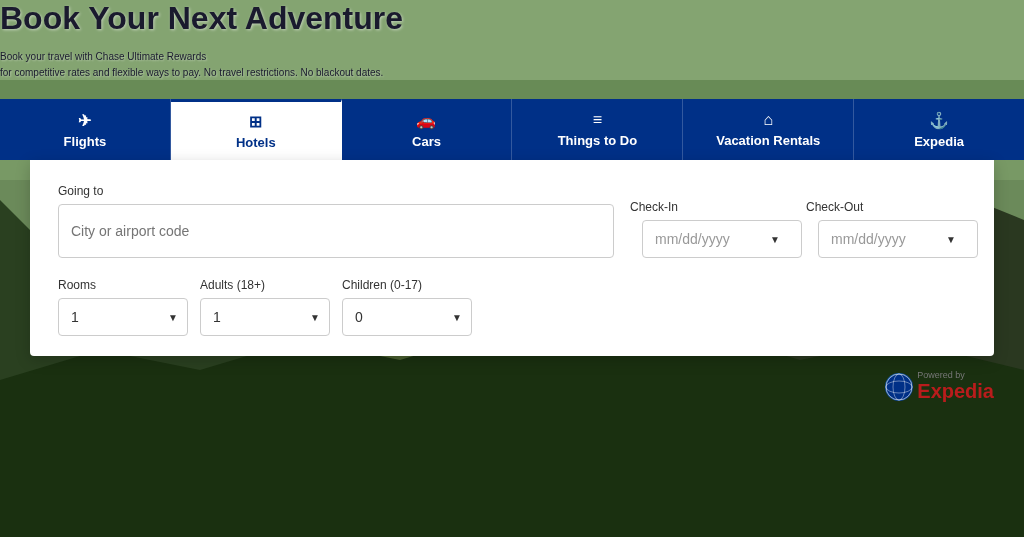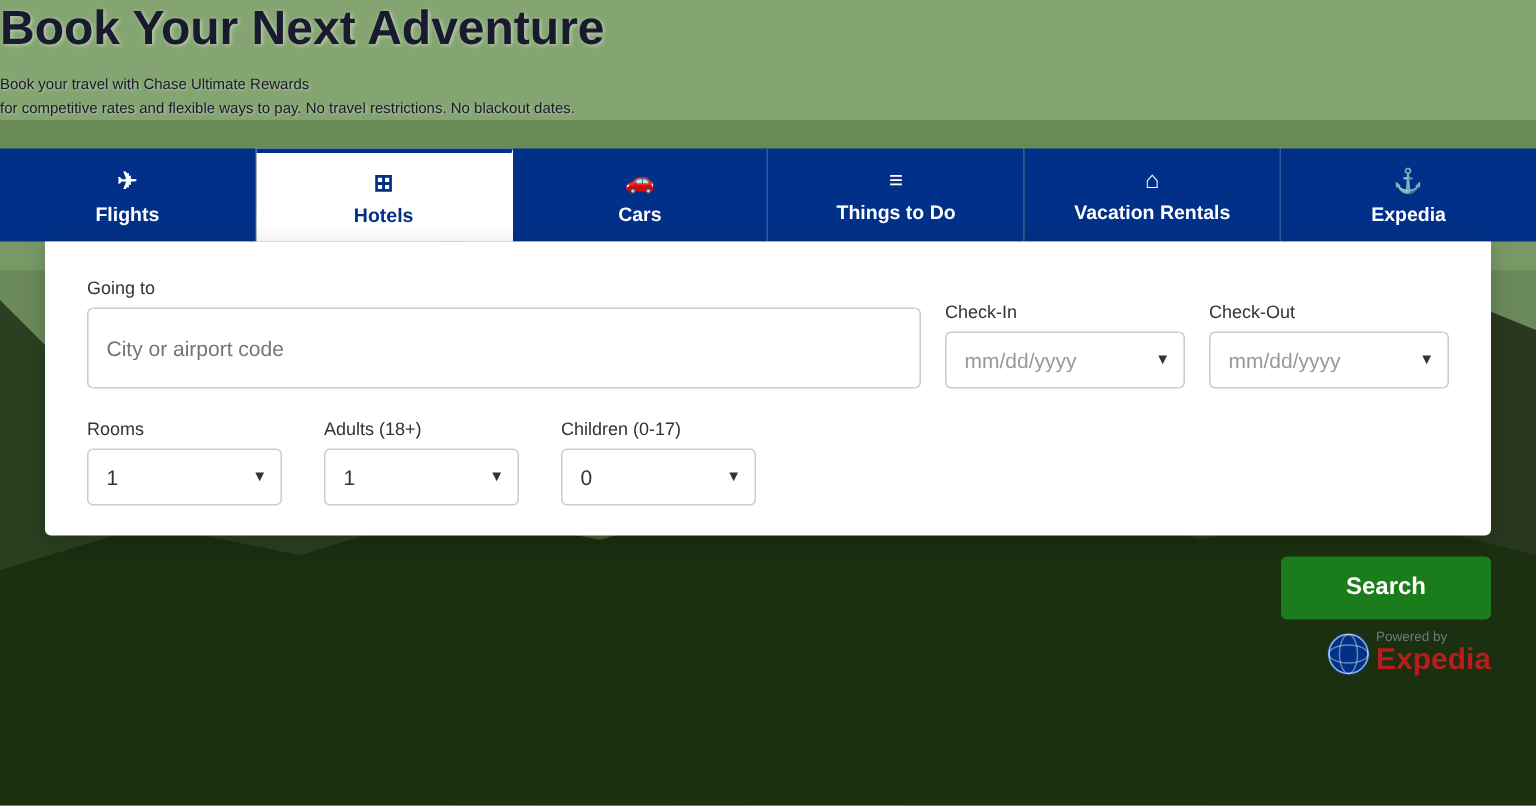--- a/index.html
+++ b/index.html
@@ -162,36 +162,37 @@
       color: #333;
       background: #fff;
       cursor: pointer;
       outline: none;
       height: 38px;
       width: 100%;
     }
 
     .select-wrapper select.placeholder {
       color: #999;
+      margin-left: 12px;
     }
 
     .select-wrapper::after {
       content: '▼';
       position: absolute;
       right: 10px;
       top: 50%;
       transform: translateY(-50%);
       font-size: 10px;
       color: #333;
       pointer-events: none;
     }
 
     .form-row-2 {
       display: flex;
-      gap: 28px;
+      gap: 12px;
       align-items: flex-end;
     }
 
     .rooms-group,
     .adults-group,
     .children-group {
       width: 130px;
     }
 
     
@@ -373,21 +374,20 @@
           <option value="1">1</option>
           <option value="2">2</option>
           <option value="3">3</option>
         </select>
       </div>
     </div>
   </div>
 </div>
 
 <div class="bottom-row">
-  <button class="search-button">Search</button>
   <div class="expedia-badge">
     <div class="expedia-globe">
       <svg width="28" height="28" viewBox="0 0 28 28">
         <circle cx="14" cy="14" r="13" fill="#003087"></circle>
         <ellipse cx="14" cy="14" rx="6" ry="13" fill="none" stroke="rgba(255,255,255,0.4)" stroke-width="1"></ellipse>
         <ellipse cx="14" cy="14" rx="13" ry="6" fill="none" stroke="rgba(255,255,255,0.4)" stroke-width="1"></ellipse>
         <circle cx="14" cy="14" r="13" fill="none" stroke="rgba(255,255,255,0.6)" stroke-width="1"></circle>
       </svg>
     </div>
     <div class="expedia-powered">

